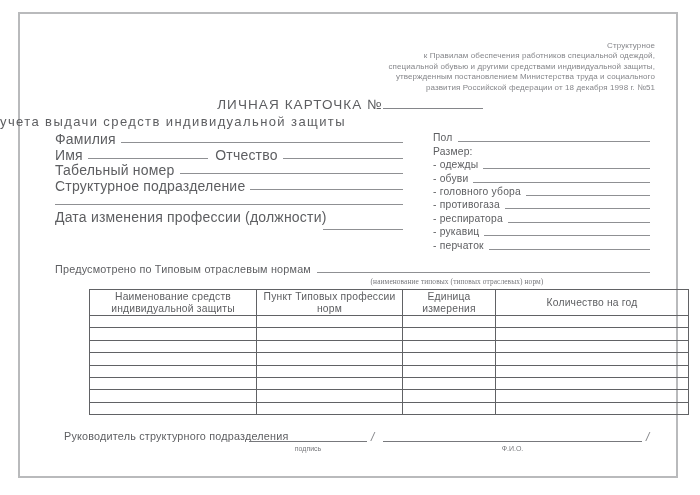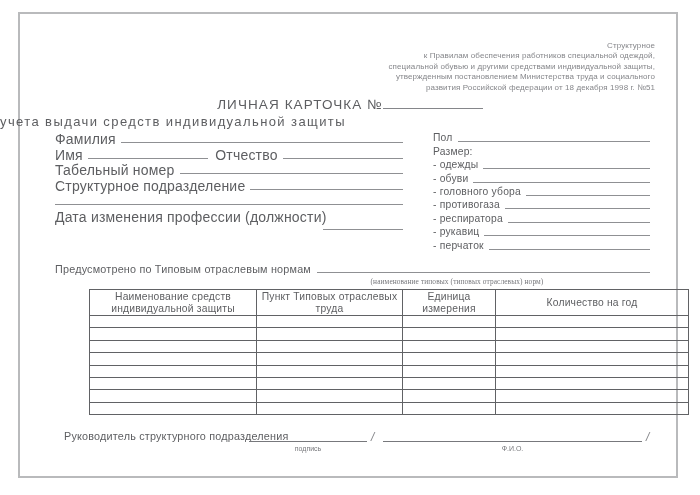--- a/index.html
+++ b/index.html
@@ -193,21 +193,21 @@
 <table class="ppe">
   <colgroup>
     <col style="width:167px">
       <col style="width:146px">
       <col style="width:93px">
       <col style="width:193px">
   </colgroup>
   <thead>
     <tr>
       <th>Наименование средств индивидуальной защиты</th>
-      <th>Пункт Типовых отраслевых труда</th>
+      <th>Пункт Типовых профессии норм</th>
       <th>Единица измерения</th>
       <th>Количество на год</th>
     </tr>
   </thead>
   <tbody>
       <tr>
         <td></td>
         <td></td>
         <td></td>
         <td></td>

